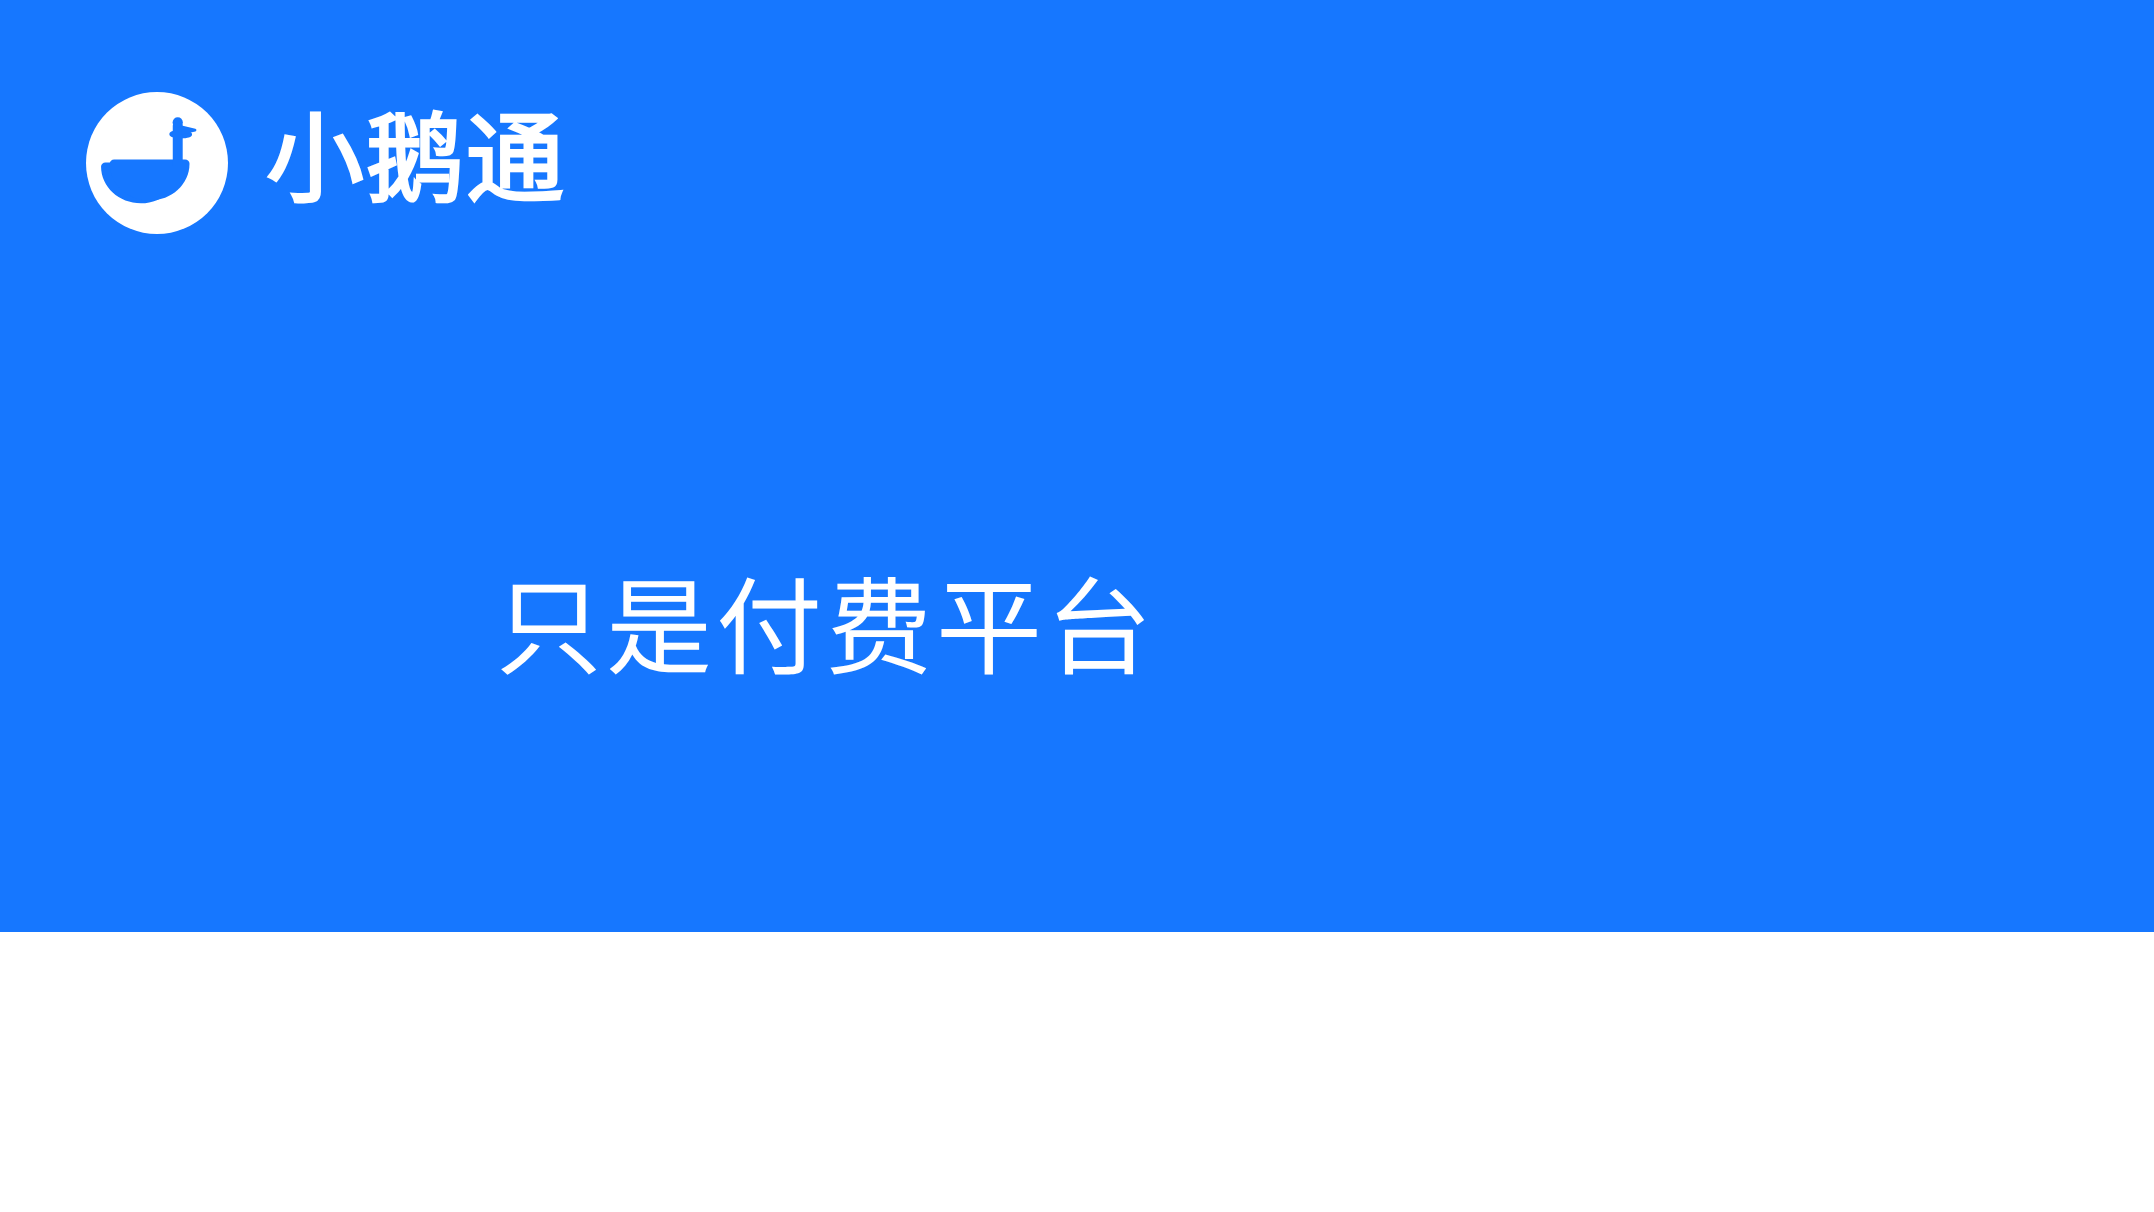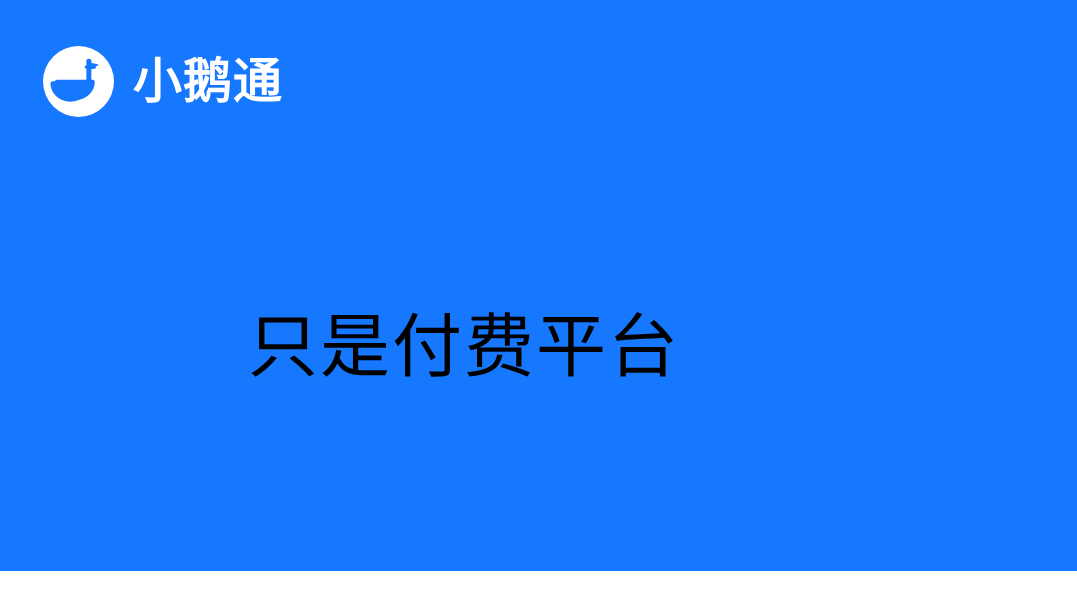--- a/index.html
+++ b/index.html
@@ -13,21 +13,21 @@
     height: 606px;
     overflow: hidden;
     font-family: "Liberation Sans", "DejaVu Sans", sans-serif;
     -webkit-font-smoothing: antialiased;
   }
 
   
   .slide {
     position: relative;
     width: 1077px;
-    height: 571px;
+    height: 466px;
     background: #1677FF;
     overflow: hidden;
   }
 
   
   .brand {
     position: absolute;
     left: 43px;
     top: 45px;
     display: flex;
@@ -50,23 +50,23 @@
     font-weight: 700;
     letter-spacing: 1px;
     white-space: nowrap;
     user-select: none;
   }
 
   
   .headline {
     position: absolute;
     left: 248px;
-    top: 262px;
-    color: #000000;
-    font-size: 70px;
+    top: 251px;
+    color: #ffffff;
+    font-size: 53px;
     line-height: 1.1;
     font-weight: 400;
     letter-spacing: 2px;
     white-space: nowrap;
     user-select: none;
   }
 </style>
 </head>
 <body>
 

